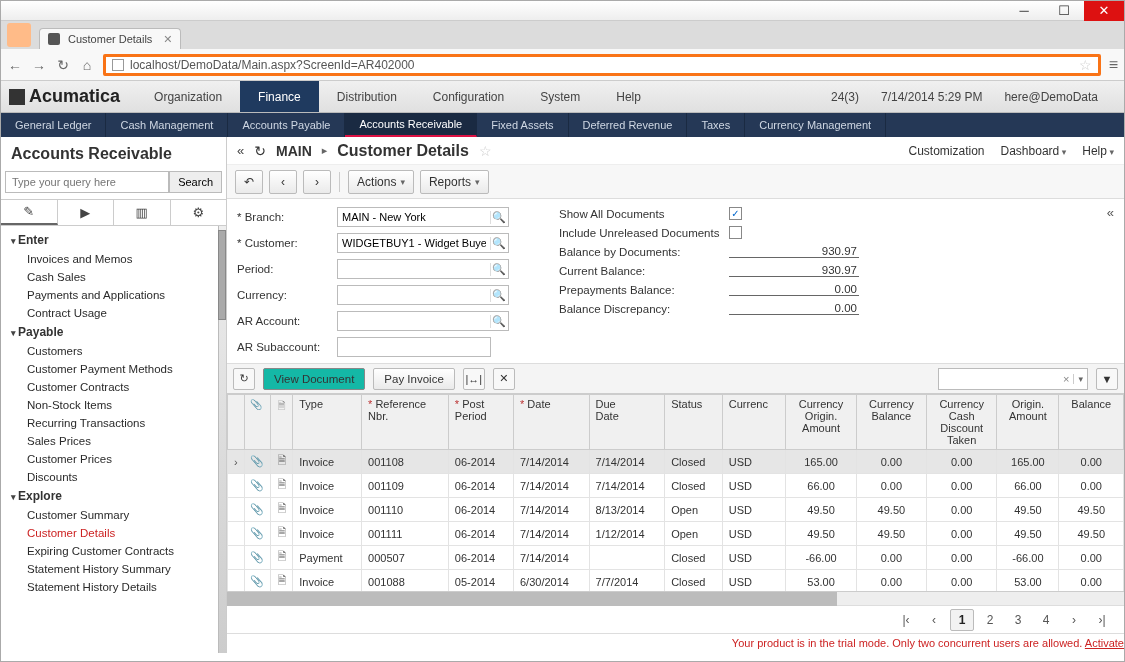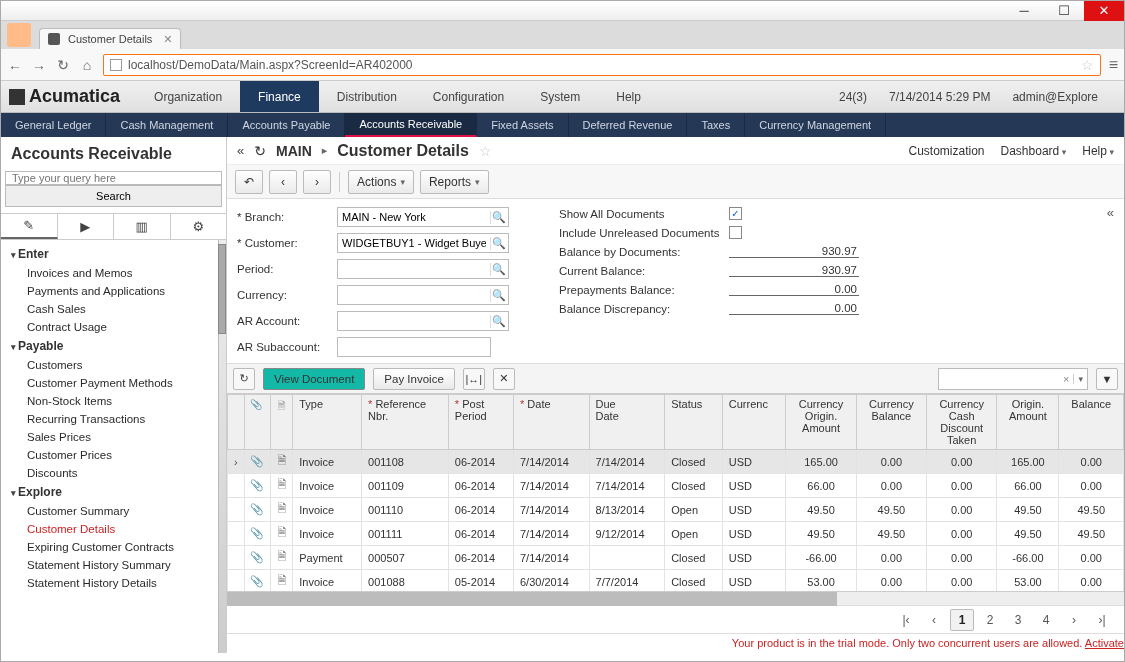--- a/index.html
+++ b/index.html
@@ -9,21 +9,21 @@
   .chrome-titlebar { height: 20px; background: linear-gradient(#fff,#eee); border-bottom: 1px solid #ccc; display:flex; justify-content:flex-end; align-items:center; }
   .chrome-titlebar .win-btn { width:40px; height:20px; display:flex; align-items:center; justify-content:center; font-size:13px; }
   .chrome-titlebar .win-btn.close { background:#d11; color:#fff; }
   .chrome-tabs { height:28px; background:#dcdcdc; display:flex; align-items:flex-end; padding-left:38px; position:relative; }
   .chrome-tabs .favicon-left { position:absolute; left:6px; top:2px; width:24px; height:24px; background:#fb8; border-radius:3px; }
   .chrome-tab { background:#f8f8f8; border:1px solid #bbb; border-bottom:none; border-top-left-radius:4px; border-top-right-radius:4px; padding:4px 28px 4px 28px; position:relative; font-size:11px; color:#444; }
   .chrome-tab .tab-x { position:absolute; right:8px; top:4px; font-size:11px; color:#888;}
   .chrome-tab .tab-icn { position:absolute; left:8px; top:4px; width:12px; height:12px; background:#555; border-radius:2px;}
   .chrome-addr { height:32px; background:#f8f8f8; border-bottom:1px solid #ccc; display:flex; align-items:center; padding:0 6px; gap:8px; }
   .chrome-addr .nav-icn { width:16px; height:16px; display:flex; align-items:center; justify-content:center; color:#666; font-size:14px; }
-  .chrome-addr .url-box { flex:1; height:22px; border:1px solid #f97316; border-radius:2px; background:#fff; display:flex; align-items:center; padding:0 6px; gap:6px; color:#555; font-size:12px;}
+  .chrome-addr .url-box { flex:1; height:22px; border:3px solid #f97316; border-radius:2px; background:#fff; display:flex; align-items:center; padding:0 6px; gap:6px; color:#555; font-size:12px;}
   .chrome-addr .url-box .page-icn { width:12px; height:12px; border:1px solid #999; }
   .chrome-addr .star { color:#ccc; font-size:14px; }
   .chrome-addr .menu-icn { font-size:16px; color:#666; }
 
   
   .app-top { height:32px; background:linear-gradient(#f0f0f0,#e0e0e0); border-bottom:1px solid #bbb; display:flex; align-items:center; padding:0 8px; gap:4px; }
   .app-logo { font-size:18px; font-weight:bold; color:#222; display:flex; align-items:center; gap:4px; margin-right:12px;}
   .app-logo .cube { width:16px; height:16px; background:#333; display:inline-block; }
   .app-menu { display:flex; height:100%; }
   .app-menu-item { padding:0 18px; display:flex; align-items:center; color:#444; font-size:12px; }
@@ -33,21 +33,21 @@
 
   
   .sub-nav { height:24px; background:#253856; color:#cfd7e3; display:flex; align-items:center; font-size:11px; }
   .sub-nav .sn-item { padding:0 14px; height:100%; display:flex; align-items:center; border-right:1px solid #1a2a42; }
   .sub-nav .sn-item.active { background:#1a2a42; color:#fff; border-bottom:2px solid #d14; }
 
   
   .main { display:flex; height:516px; }
   .left-panel { width:226px; border-right:1px solid #ccc; background:#fff; display:flex; flex-direction:column; }
   .left-title { font-size:16px; font-weight:bold; padding:8px 10px 6px; }
-  .left-search { display:flex; padding:2px 4px 6px; gap:0;flex-direction:column; }
+  .left-search { display:flex; padding:2px 4px 6px; gap:0; }
   .left-search input { flex:1; height:22px; border:1px solid #bbb; padding:0 6px; font-size:11px; color:#888; }
   .left-search button { height:22px; padding:0 8px; border:1px solid #bbb; background:#eee; font-size:11px; }
   .left-tabs { display:flex; border-top:1px solid #ccc; border-bottom:1px solid #ccc; height:27px; }
   .left-tabs .lt { flex:1; display:flex; align-items:center; justify-content:center; border-right:1px solid #ccc; font-size:13px; color:#444;}
   .left-tabs .lt.active { background:#fff; border-bottom:2px solid #666; }
   .left-tabs .lt:last-child { border-right:none; }
   .tree { flex:1; overflow:hidden; padding:4px 0 0; position:relative; }
   .tree .scroll-hint { position:absolute; right:0; top:0; bottom:0; width:8px; background:linear-gradient(#eee,#ccc); border-left:1px solid #bbb;}
   .tree .scroll-thumb { position:absolute; right:0; top:4px; width:8px; height:90px; background:#aaa; border:1px solid #888;}
   .tree-group { font-weight:bold; padding:3px 10px; cursor:default;}
@@ -156,21 +156,21 @@
       <div class="app-menu-item">Organization</div>
       <div class="app-menu-item active">Finance</div>
       <div class="app-menu-item">Distribution</div>
       <div class="app-menu-item">Configuration</div>
       <div class="app-menu-item">System</div>
       <div class="app-menu-item">Help</div>
     </div>
   <div class="spacer"></div>
   <span class="app-status">24(3)</span>
   <span class="app-status">7/14/2014  5:29 PM</span>
-  <span class="app-status">admin@Explore</span>
+  <span class="app-status">here@DemoData</span>
 </div>
 
 <div class="sub-nav" id="sub-nav">
     <div class="sn-item">General Ledger</div>
     <div class="sn-item">Cash Management</div>
     <div class="sn-item">Accounts Payable</div>
     <div class="sn-item active">Accounts Receivable</div>
     <div class="sn-item">Fixed Assets</div>
     <div class="sn-item">Deferred Revenue</div>
     <div class="sn-item">Taxes</div>
@@ -188,26 +188,27 @@
       <div class="lt active">✎</div>
       <div class="lt">▶</div>
       <div class="lt">▥</div>
       <div class="lt">⚙</div>
     </div>
     <div class="tree" id="tree">
       <div class="scroll-hint"></div>
       <div class="scroll-thumb"></div>
     <div class="tree-group">Enter</div>
         <div class="tree-item">Invoices and Memos</div>
+        <div class="tree-item">Cash Sales</div>
         <div class="tree-item">Payments and Applications</div>
-        <div class="tree-item">Cash Sales</div>
         <div class="tree-item">Contract Usage</div>
         <div class="tree-group">Payable</div>
         <div class="tree-item">Customers</div>
         <div class="tree-item">Customer Payment Methods</div>
+        <div class="tree-item">Customer Contracts</div>
         <div class="tree-item">Non-Stock Items</div>
         <div class="tree-item">Recurring Transactions</div>
         <div class="tree-item">Sales Prices</div>
         <div class="tree-item">Customer Prices</div>
         <div class="tree-item">Discounts</div>
         <div class="tree-group">Explore</div>
         <div class="tree-item">Customer Summary</div>
         <div class="tree-item active">Customer Details</div>
         <div class="tree-item">Expiring Customer Contracts</div>
         <div class="tree-item">Statement History Summary</div>
@@ -401,21 +402,21 @@
                 <td class="num">49.50</td>
               </tr>
               <tr>
                 <td class="ind"></td>
                 <td class="ind">📎</td>
                 <td class="ind">🗎</td>
                 <td>Invoice</td>
                 <td>001111</td>
                 <td>06-2014</td>
                 <td>7/14/2014</td>
-                <td>9/12/2014</td>
+                <td>1/12/2014</td>
                 <td>Open</td>
                 <td>USD</td>
                 <td class="num">49.50</td>
                 <td class="num">49.50</td>
                 <td class="num">0.00</td>
                 <td class="num">49.50</td>
                 <td class="num">49.50</td>
               </tr>
               <tr>
                 <td class="ind"></td>

